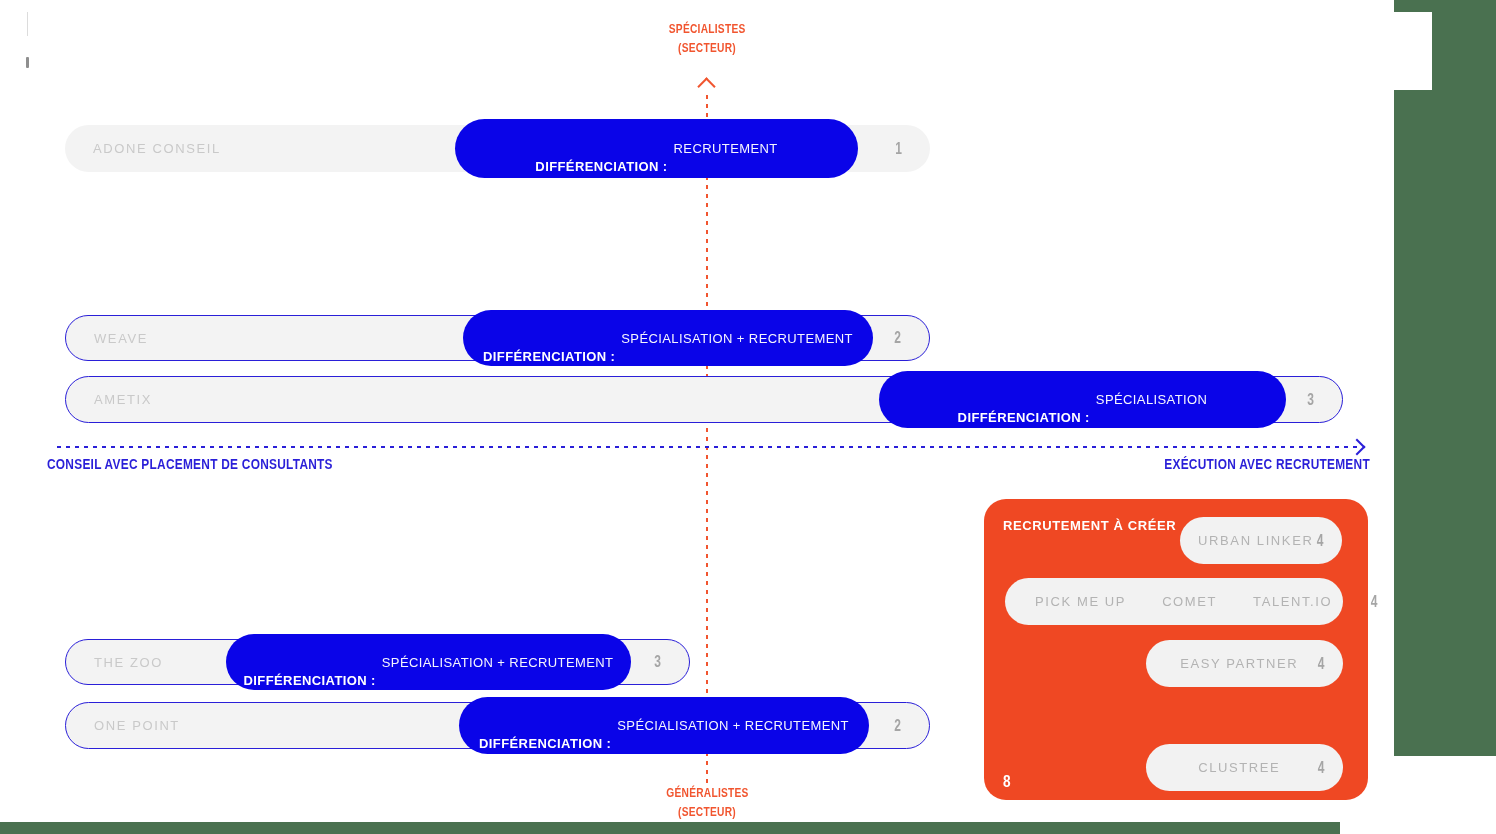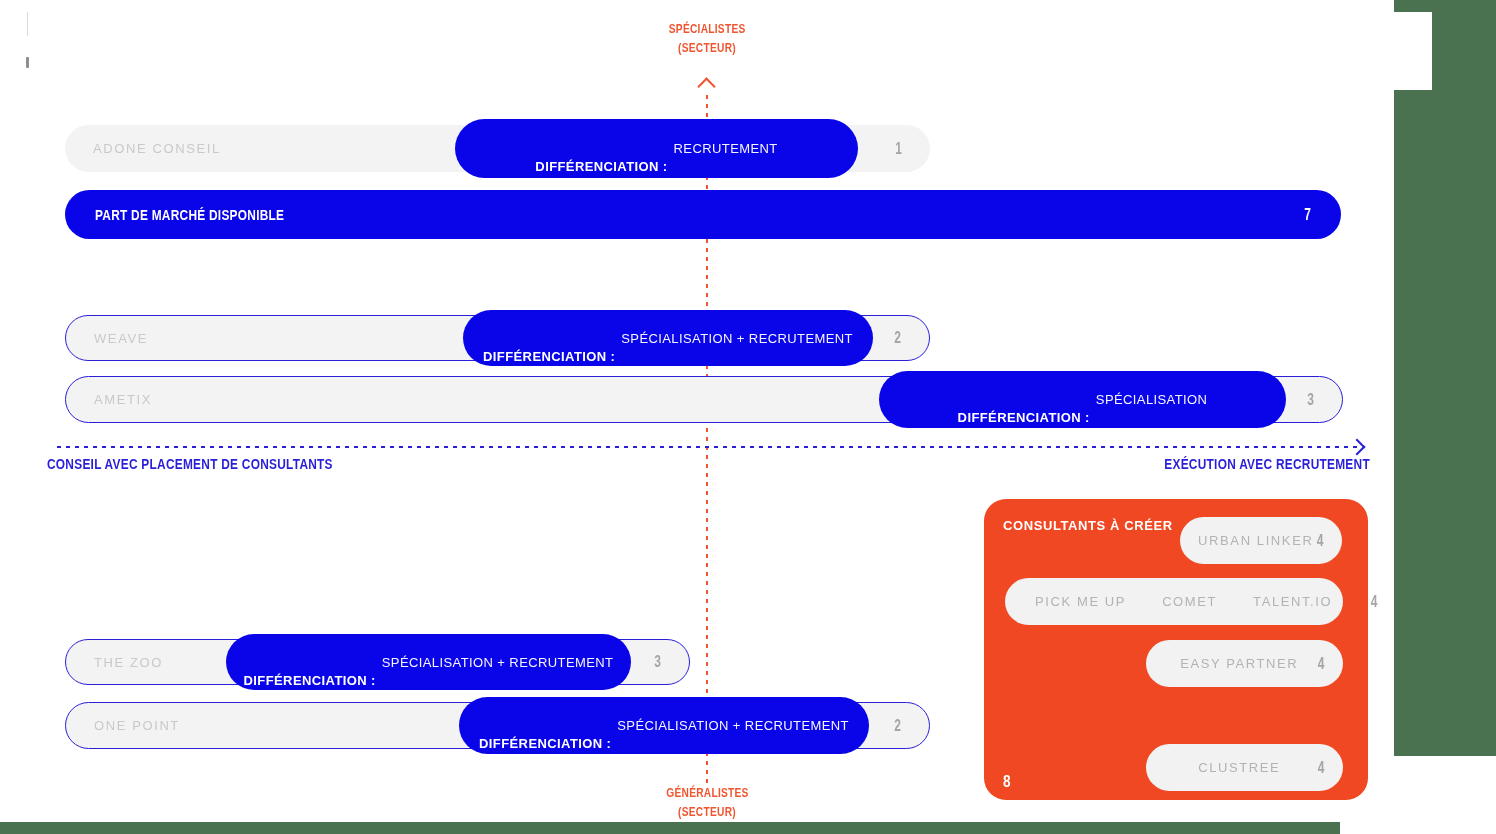--- a/index.html
+++ b/index.html
@@ -109,24 +109,20 @@
 
   <div class="row" style="top:125px; width:865px; height:47px;">
     <span class="company">ADONE CONSEIL</span>
     <div class="diffpill" style="left:390px; width:403px;">
       <span class="b">DIFFÉRENCIATION :</span>
       <span class="r">RECRUTEMENT</span>
     </div>
     <span class="score">1</span>
   </div>
 
-  <div class="market-row">
-    <span class="mlabel">PART DE MARCHÉ DISPONIBLE</span>
-    <span class="score">7</span>
-  </div>
 
   <div class="row bordered" style="top:315px; width:865px; height:46px;">
     <span class="company">WEAVE</span>
     <div class="diffpill" style="left:397px; width:410px;">
       <span class="b">DIFFÉRENCIATION :</span>
       <span class="r">SPÉCIALISATION + RECRUTEMENT</span>
     </div>
     <span class="score">2</span>
   </div>
 
@@ -151,21 +147,21 @@
   <div class="row bordered" style="top:702px; width:865px; height:47px;">
     <span class="company">ONE POINT</span>
     <div class="diffpill" style="left:393px; width:410px;">
       <span class="b">DIFFÉRENCIATION :</span>
       <span class="r">SPÉCIALISATION + RECRUTEMENT</span>
     </div>
     <span class="score">2</span>
   </div>
 
   <div class="pbox">
-    <span class="pbox-title">CONSULTANTS À CRÉER</span>
+    <span class="pbox-title">RECRUTEMENT À CRÉER</span>
 
     <div class="opill" id="opill-1">
       <span class="name">URBAN LINKER</span>
       <span class="score">4</span>
     </div>
 
     <div class="opill" id="opill-2">
       <span class="name">PICK ME UP</span>
       <span class="name">COMET</span>
       <span class="name">TALENT.IO</span>

